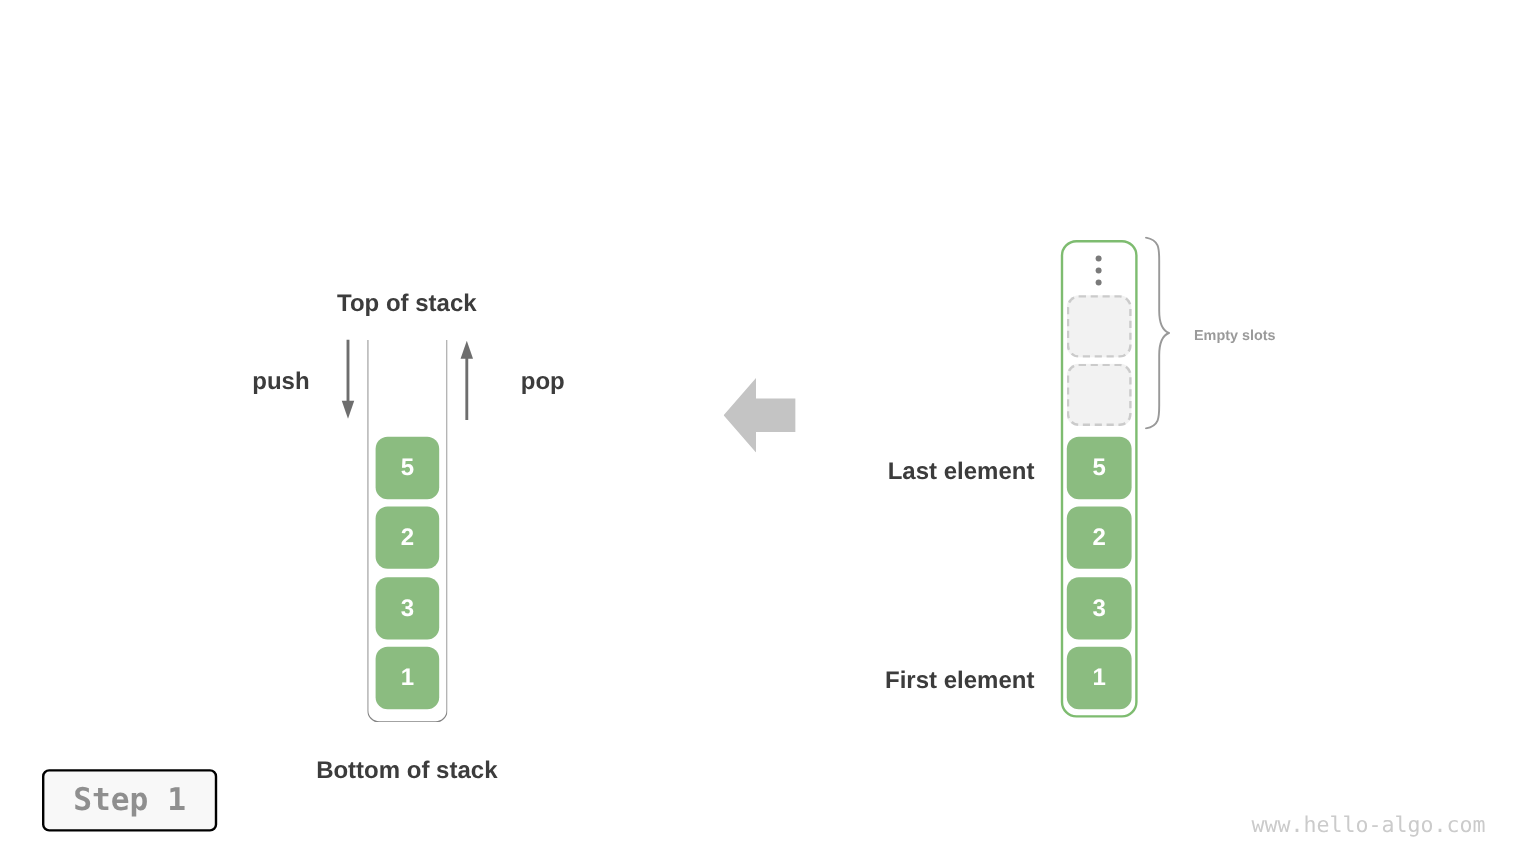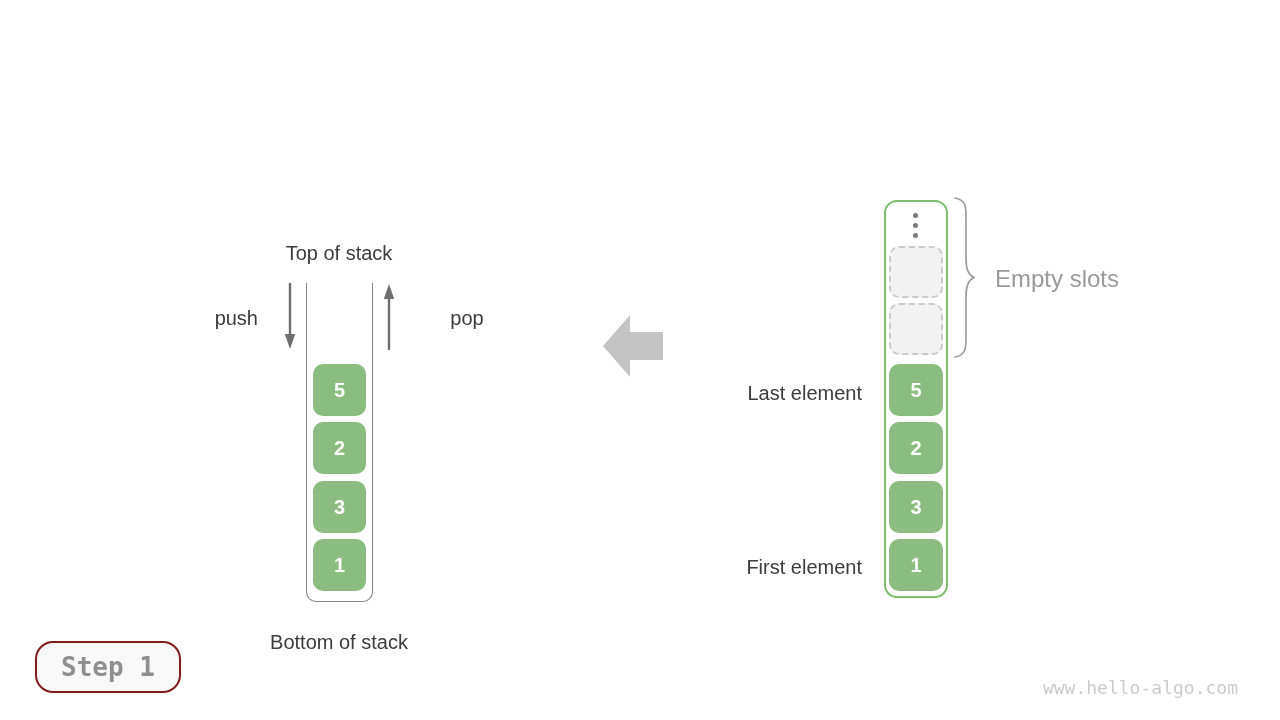--- a/index.html
+++ b/index.html
@@ -3,22 +3,22 @@
 <meta charset="utf-8">
 <style>
   html,body{margin:0;padding:0;background:#fff;}
   #page{
     position:relative;width:1280px;height:720px;background:#ffffff;overflow:hidden;
     font-family:"Liberation Sans",sans-serif;
   }
   .abs{position:absolute;}
 
   
-  .lbl-dark{color:var(--dark-text,#3c3c3c);font-weight:normal;font-size:20px;line-height:24px;}
-  .lbl-gray{color:var(--gray-text,#9a9a9a);font-weight:normal;font-size:24px;line-height:24px;}
+  .lbl-dark{color:var(--dark-text,#3c3c3c);font-weight:bold;font-size:20px;line-height:24px;}
+  .lbl-gray{color:var(--gray-text,#9a9a9a);font-weight:bold;font-size:12px;line-height:24px;}
   .caption{color:var(--gray-text,#9a9a9a);font-weight:normal;font-size:21px;line-height:26px;text-align:center;}
 
   
   .stack-container{
     box-sizing:border-box;
     border-left:1.5px solid #848484;
     border-right:1.5px solid #848484;
     border-bottom:1.5px solid #848484;
     border-radius:0 0 10px 10px;
     background:#ffffff;
@@ -45,22 +45,22 @@
     background:var(--empty-slot-fill,#f2f2f2);
     border:2px dashed var(--empty-slot-border,#cbcbcb);
     border-radius:10px;
   }
   .dot{width:5px;height:5px;border-radius:50%;background:#7a7a7a;margin-bottom:5px;}
 
   
   .step-badge{
     box-sizing:border-box;
     background:#f8f8f8;
-    border:2px solid #7f1d1d;
-    border-radius:18px;
+    border:2px solid #000000;
+    border-radius:6px;
     display:flex;align-items:center;justify-content:center;
     font-family:"DejaVu Sans Mono","Liberation Mono",monospace;
     font-weight:bold;font-size:26px;color:var(--step-text,#8f8f8f);
   }
 
   .watermark{
     font-family:"DejaVu Sans Mono","Liberation Mono",monospace;
     font-size:18px;color:var(--watermark-gray,#cbcbcb);
   }
 </style>
@@ -76,21 +76,21 @@
   <svg class="abs" style="left:283px;top:283px;" width="14" height="67" viewBox="0 0 14 67">
     <line x1="7" y1="0" x2="7" y2="53" stroke="#6e6e6e" stroke-width="2.4"></line>
     <polygon points="1.8,51 12.2,51 7,66" fill="#6e6e6e"></polygon>
   </svg>
 
   <svg class="abs" style="left:382px;top:283px;" width="14" height="67" viewBox="0 0 14 67">
     <polygon points="1.8,16 12.2,16 7,1" fill="#6e6e6e"></polygon>
     <line x1="7" y1="14" x2="7" y2="67" stroke="#6e6e6e" stroke-width="2.4"></line>
   </svg>
 
-  <div class="abs lbl-dark" style="left:422px;top:306px;width:90px;text-align:center;">pop</div>
+  <div class="abs lbl-dark" style="left:434px;top:306px;width:90px;text-align:left;">pop</div>
 
   <div class="abs stack-container" style="left:306px;top:283px;width:67px;height:319px;"></div>
 
   <div class="abs box" style="left:313px;top:364px;width:53px;height:52px;">5</div>
   <div class="abs box" style="left:313px;top:422px;width:53px;height:52px;">2</div>
   <div class="abs box" style="left:313px;top:481px;width:53px;height:52px;">3</div>
   <div class="abs box" style="left:313px;top:539px;width:53px;height:52px;">1</div>
 
   <div class="abs lbl-dark" style="left:239px;top:630px;width:200px;text-align:center;">Bottom of stack</div>
 

